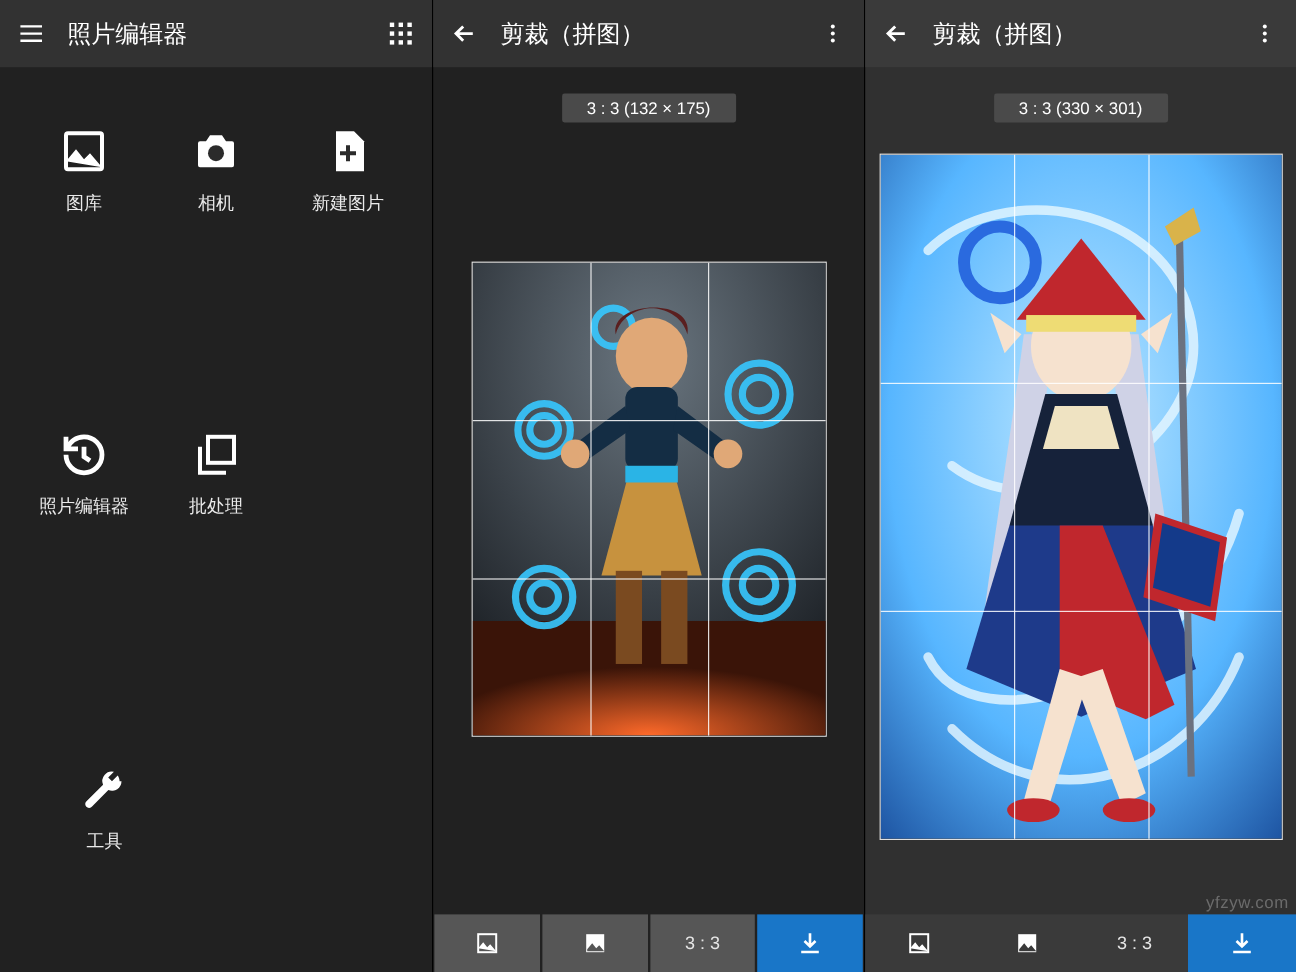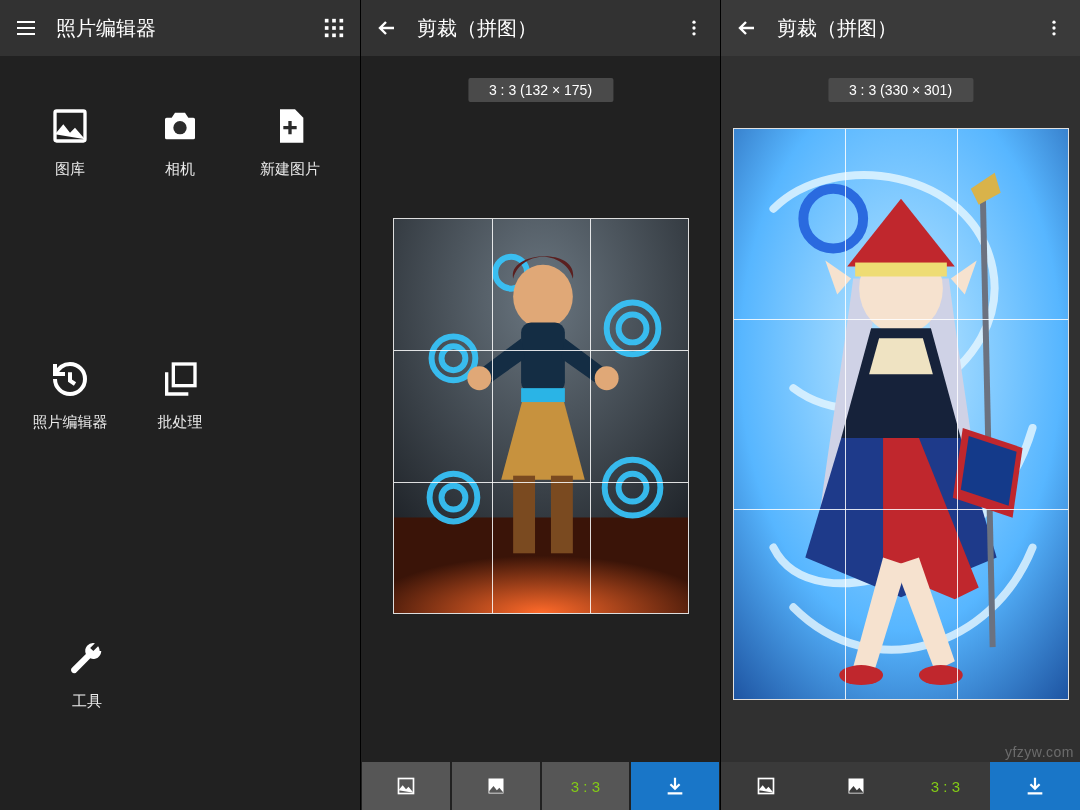--- a/index.html
+++ b/index.html
@@ -99,21 +99,21 @@
 
   
   .bottombar {
     position: absolute; left: 0; right: 0; bottom: 0;
     height: 48px;
     display: flex;
   }
   .bottombar .cell {
     flex: 1 1 0;
     display: flex; align-items: center; justify-content: center;
-    font-size: 15px; color: #84cc16;
+    font-size: 15px; color: #e5e5e5;
     cursor: pointer;
     gap: 6px;
   }
   .panel-mid .bottombar .cell { background: #565656; margin: 0 1px; }
   .panel-mid .bottombar .cell.dl { background: #1976c8; }
   .panel-right .bottombar { background: #3a3a3a; }
   .panel-right .bottombar .cell { background: transparent; }
   .panel-right .bottombar .cell.dl { background: #1976c8; }
 
   .watermark {

